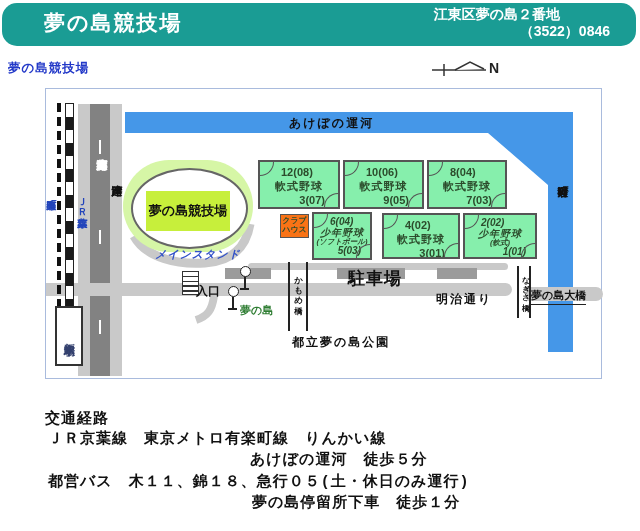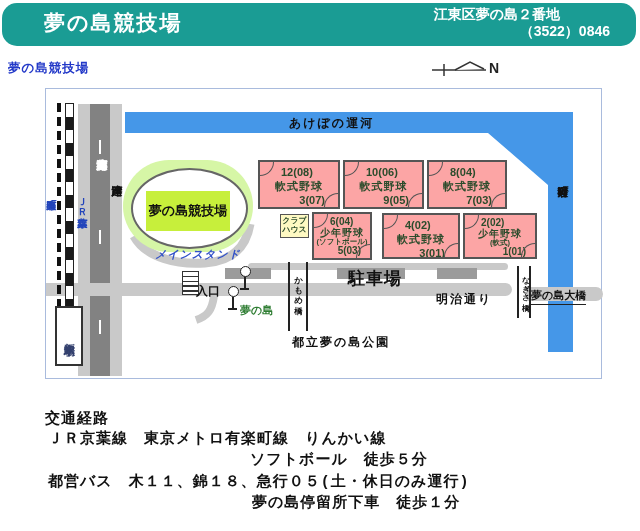--- a/index.html
+++ b/index.html
@@ -61,38 +61,38 @@
   .ladder i{position:absolute;inset:0;display:block;
      background:repeating-linear-gradient(180deg,transparent 0 3.5px,#333 3.5px 5px);}
   
   .bs-circle{width:9px;height:9px;border-radius:50%;background:#fff;border:1.5px solid #222;z-index:6;}
   .bs1c{left:240px;top:266px;} .bs2c{left:228px;top:286px;}
   .bs-stem{width:1.5px;background:#222;z-index:6;}
   .bs1s{left:244px;top:277px;height:11px;} .bs2s{left:232px;top:297px;height:11px;}
   .bs-tick{height:1.5px;width:9px;background:#222;z-index:6;}
   .bs1t{left:240px;top:288px;} .bs2t{left:228px;top:308px;}
   
-  .field{border:2px solid #555;background:#fca5a5;z-index:5;color:#2c4c2c;font-weight:bold;overflow:hidden;}
+  .field{border:2px solid #555;background:#86efac;z-index:5;color:#2c4c2c;font-weight:bold;overflow:hidden;}
   .field .t{margin:3px 0 0 21px;text-align:left;}
   .field .m{text-align:center;letter-spacing:1px;}
   .field .b{text-align:right;margin-right:13px;}
   .f-std{font-size:11px;line-height:14px;}
-  .f-sm{font-size:10px;line-height:10.5px;}
+  .f-sm{font-size:10px;line-height:10.5px;font-style:italic;}
   .f-sm .t{margin:3px 0 0 16px;} .f-sm .b{margin-right:9px;}
   .f-sm .s{font-size:7.5px;text-align:center;line-height:8px;}
   .fb1{left:258px;top:160px;width:78px;height:45px;}
   .fb2{left:343px;top:160px;width:77px;height:45px;}
   .fb3{left:427px;top:160px;width:76px;height:45px;}
   .fb4{left:312px;top:212px;width:56px;height:44px;}
   .fb5{left:382px;top:213px;width:74px;height:42px;}
   .fb6{left:463px;top:213px;width:70px;height:42px;}
   .arc-tl,.arc-br{position:absolute;width:13px;height:13px;border:0 solid #555;}
   .arc-tl{left:0;top:0;border-right-width:1.5px;border-bottom-width:1.5px;border-bottom-right-radius:100%;}
   .arc-br{right:0;bottom:0;border-left-width:1.5px;border-top-width:1.5px;border-top-left-radius:100%;}
-  .club{left:280px;top:214px;width:27px;height:21px;border:1.5px solid #555;background:#fef9c3;z-index:5;
+  .club{left:280px;top:214px;width:27px;height:21px;border:1.5px solid #555;background:#f97316;z-index:5;
      font-size:8px;line-height:9px;font-weight:bold;color:#2c4c2c;text-align:center;padding-top:1px;}
   
   .mlbl{font-weight:bold;color:#111;z-index:7;}
   .lbl-akebono{left:289px;top:115px;font-size:12px;letter-spacing:2px;}
   .lbl-parking{left:348px;top:267px;font-size:17px;letter-spacing:1px;text-align:center;}
   .lbl-entrance{left:196px;top:283px;font-size:12px;}
   .lbl-meiji{left:436px;top:291px;font-size:12px;letter-spacing:2px;}
   .lbl-park{left:292px;top:334px;font-size:12px;letter-spacing:2px;}
   .lbl-ohashi{left:531px;top:288px;font-size:11px;border-bottom:1.5px solid #222;padding-bottom:1px;}
   .lbl-busstop{left:240px;top:303px;font-size:11px;font-weight:bold;color:#2e7d32;z-index:7;}
@@ -230,15 +230,15 @@
 <div class="abs mlbl lbl-akebono">あけぼの運河</div>
 <div class="abs mlbl lbl-parking">駐車場</div>
 <div class="abs mlbl lbl-entrance">入口</div>
 <div class="abs mlbl lbl-meiji">明治通り</div>
 <div class="abs mlbl lbl-park">都立夢の島公園</div>
 <div class="abs mlbl lbl-ohashi">夢の島大橋</div>
 <div class="abs lbl-busstop">夢の島</div>
 
 <div class="abs acc acc-h">交通経路</div>
 <div class="abs acc acc-1">ＪＲ京葉線　東京メトロ有楽町線　りんかい線</div>
-<div class="abs acc acc-2">ソフトボール　徒歩５分</div>
+<div class="abs acc acc-2">あけぼの運河　徒歩５分</div>
 <div class="abs acc acc-3">都営バス　木１１、錦１８、急行０５(土・休日のみ運行)</div>
 <div class="abs acc acc-4">夢の島停留所下車　徒歩１分</div>
 
 </body></html>

